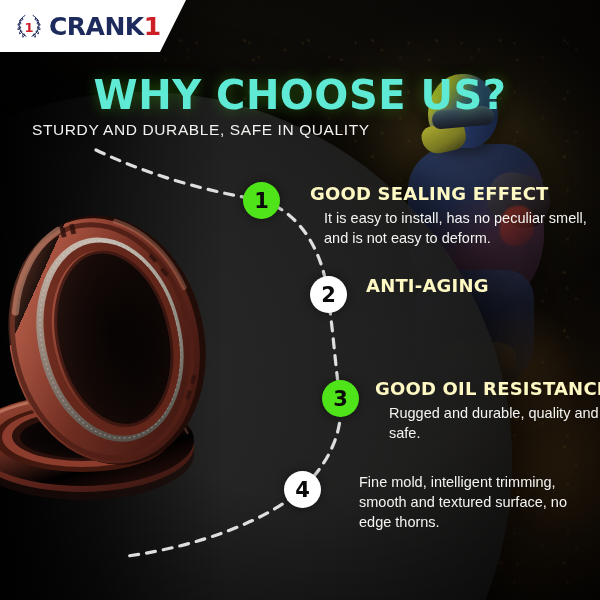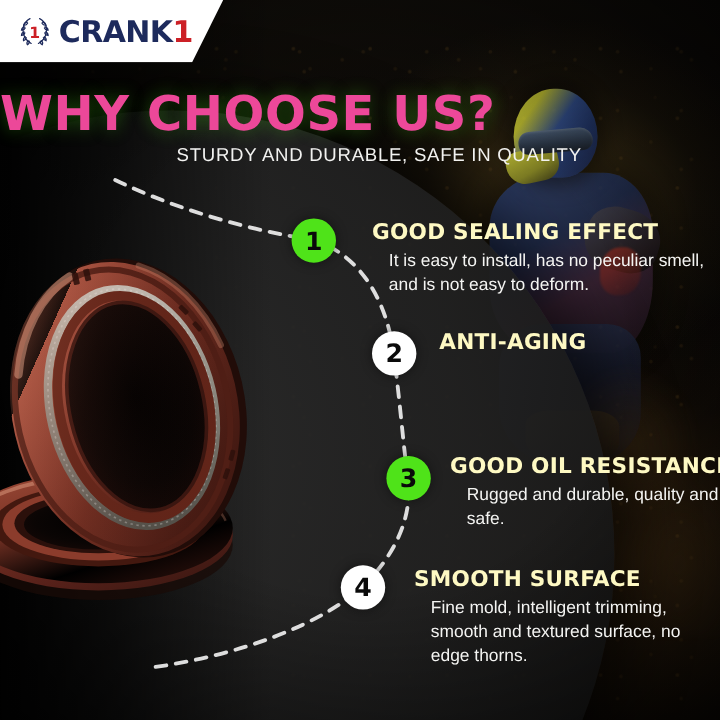--- a/index.html
+++ b/index.html
@@ -138,31 +138,32 @@
     margin-left:5px;
     line-height:1;
     white-space:nowrap;
     text-align:center;
   }
   .brand-word .one { color:#cc2026; }
 
   
   .title {
     position:absolute; left:0; right:0; top:72px;
+    text-align:center;
     font-family:"DejaVu Sans", sans-serif;
     font-weight:bold;
     font-size:40px;
     letter-spacing:.5px;
-    color:#ec4899;
+    color:#5eead4;
     z-index:5;
     text-shadow:0 0 14px rgba(79,227,25,.35);
   }
   .subtitle {
     position:absolute; left:0; right:0; top:121px;
-    text-align:center;
+    text-align:left;
     font-size:15.5px;
     letter-spacing:.6px;
     color:#f2f2f0;
     z-index:5;
     padding-left:32px;
   }
 
   
   .product { position:absolute; left:-10px; top:190px; width:290px; height:330px; z-index:3; }
   .product svg { display:block; }
@@ -366,17 +367,16 @@
   <div class="feature" id="f2">
     <h3>ANTI-AGING</h3>
   </div>
 
   <div class="feature" id="f3">
     <h3>GOOD OIL RESISTANCE</h3>
     <p class="indent">Rugged and durable, quality and safe.</p>
   </div>
 
   <div class="feature" id="f4">
-    <h3>SMOOTH SURFACE</h3>
     <p class="indent">Fine mold, intelligent trimming, smooth and textured surface, no edge thorns.</p>
   </div>
 
 </div>
 
 </body></html>

